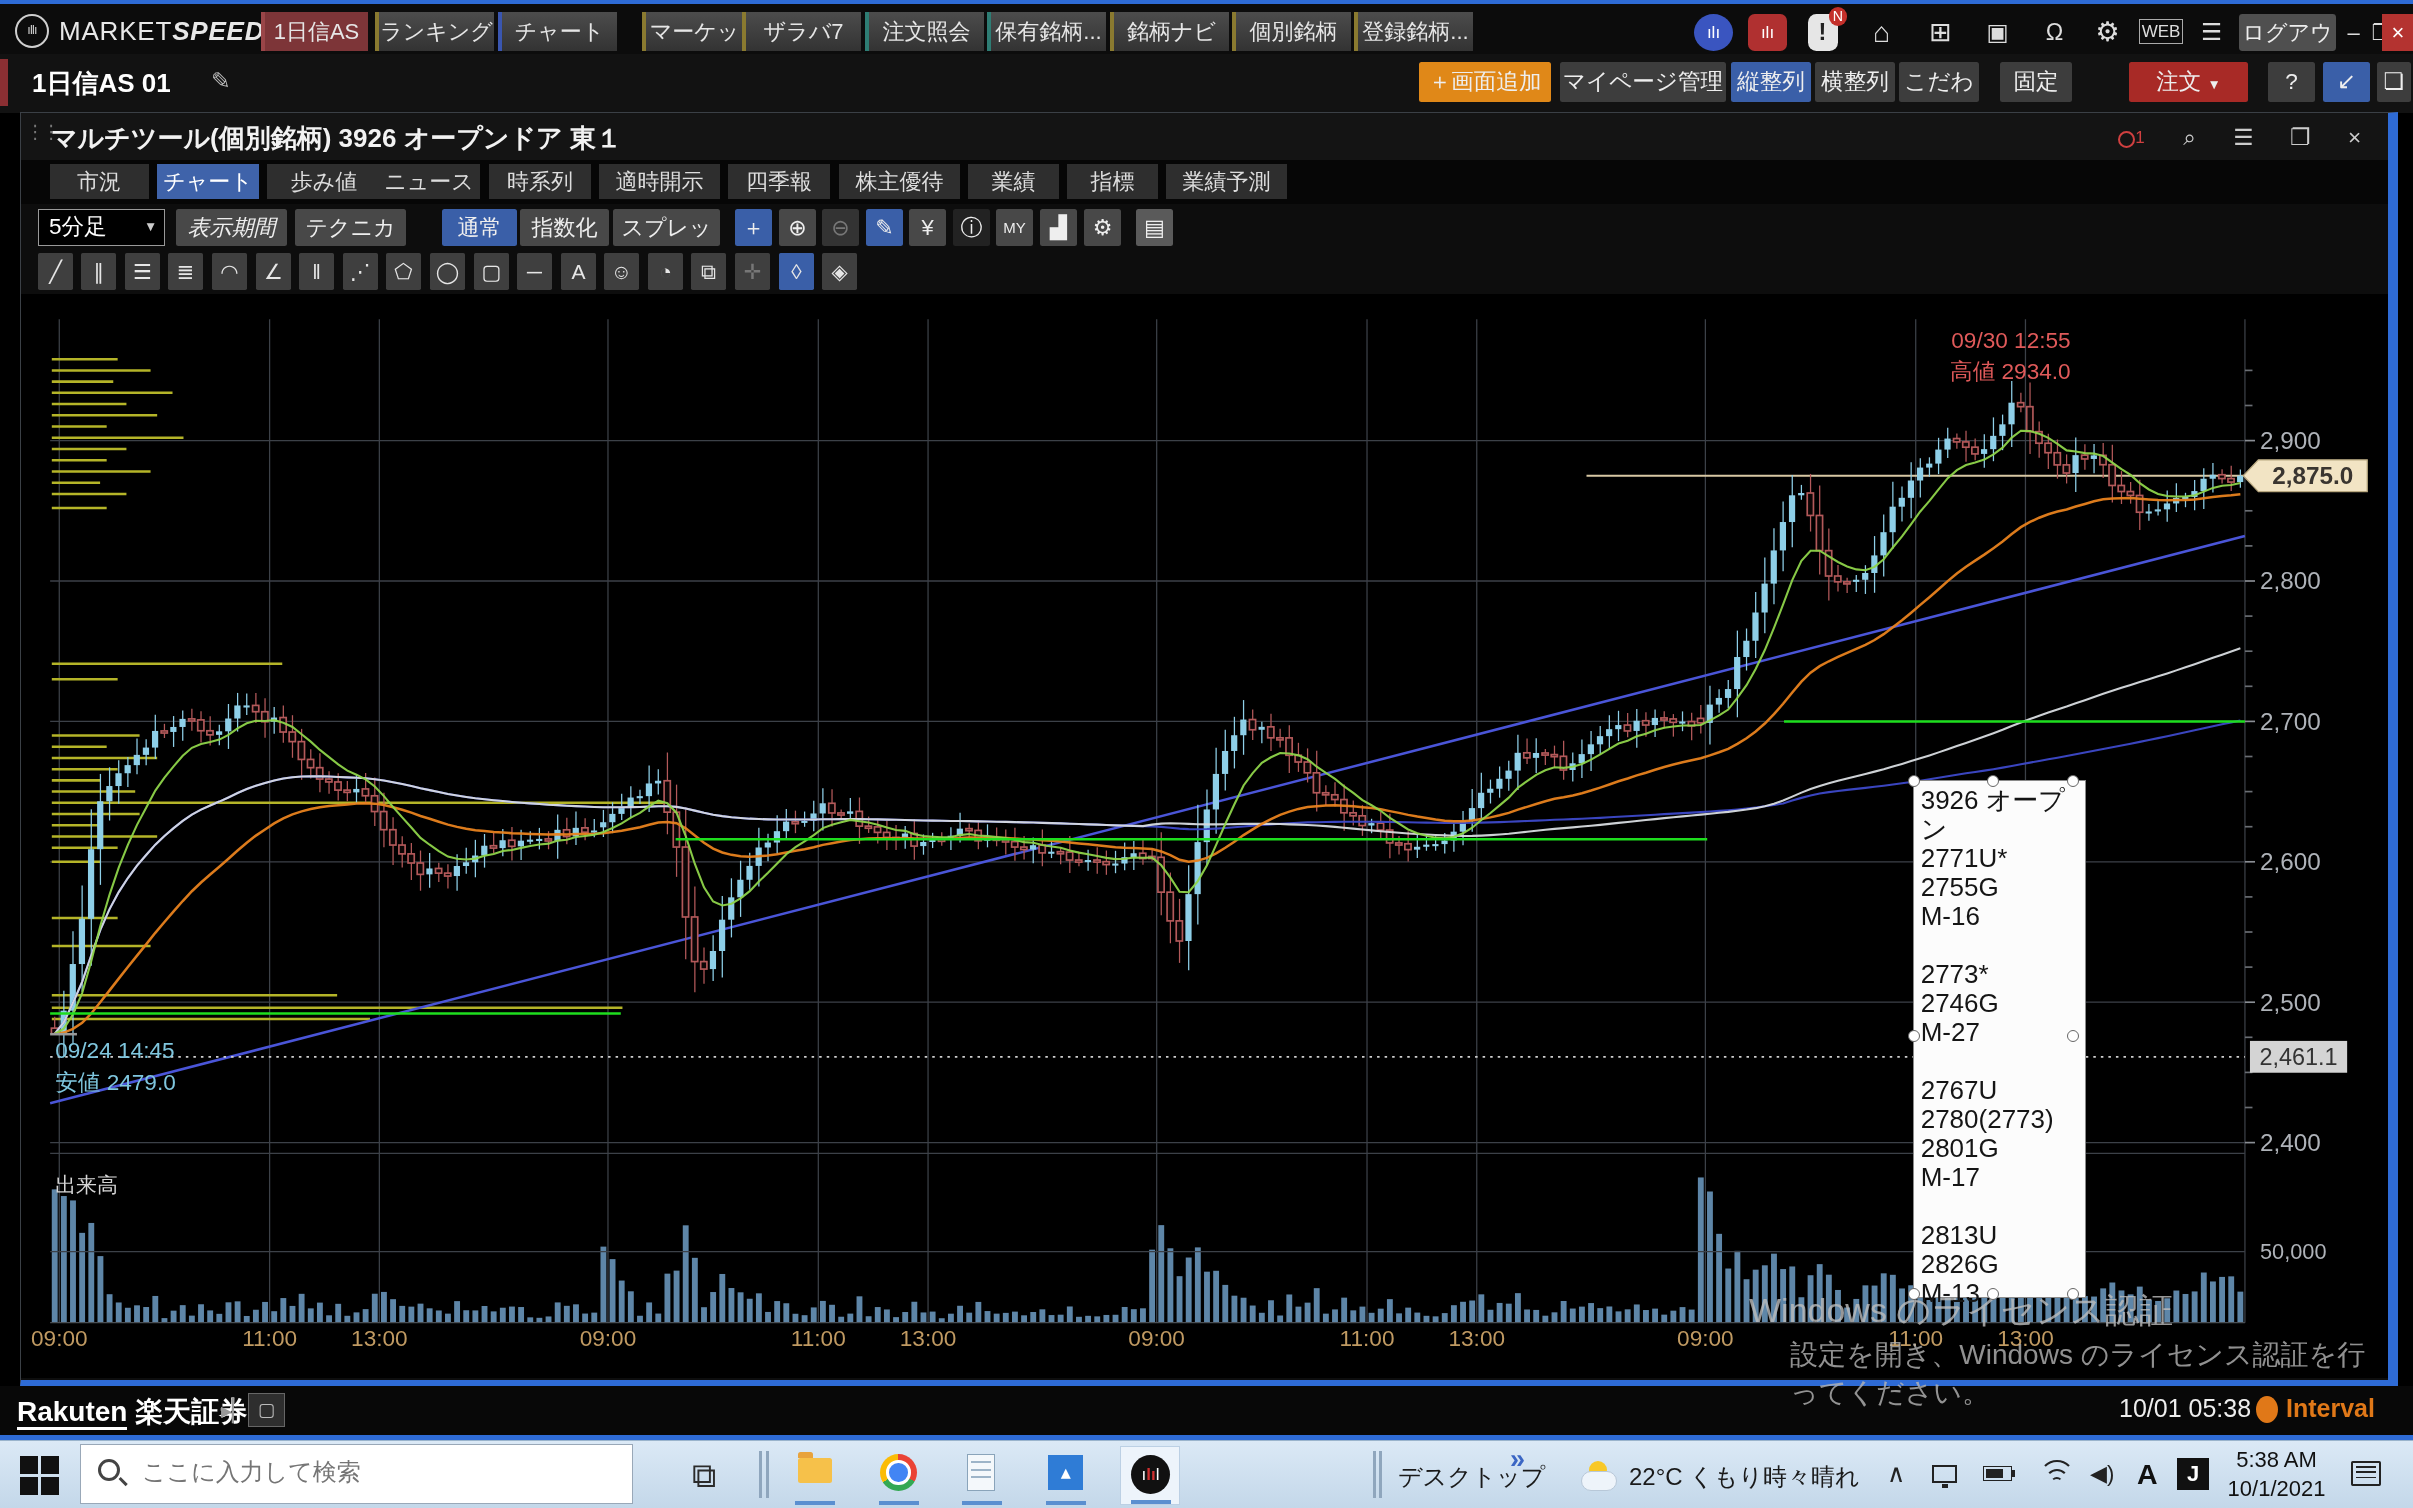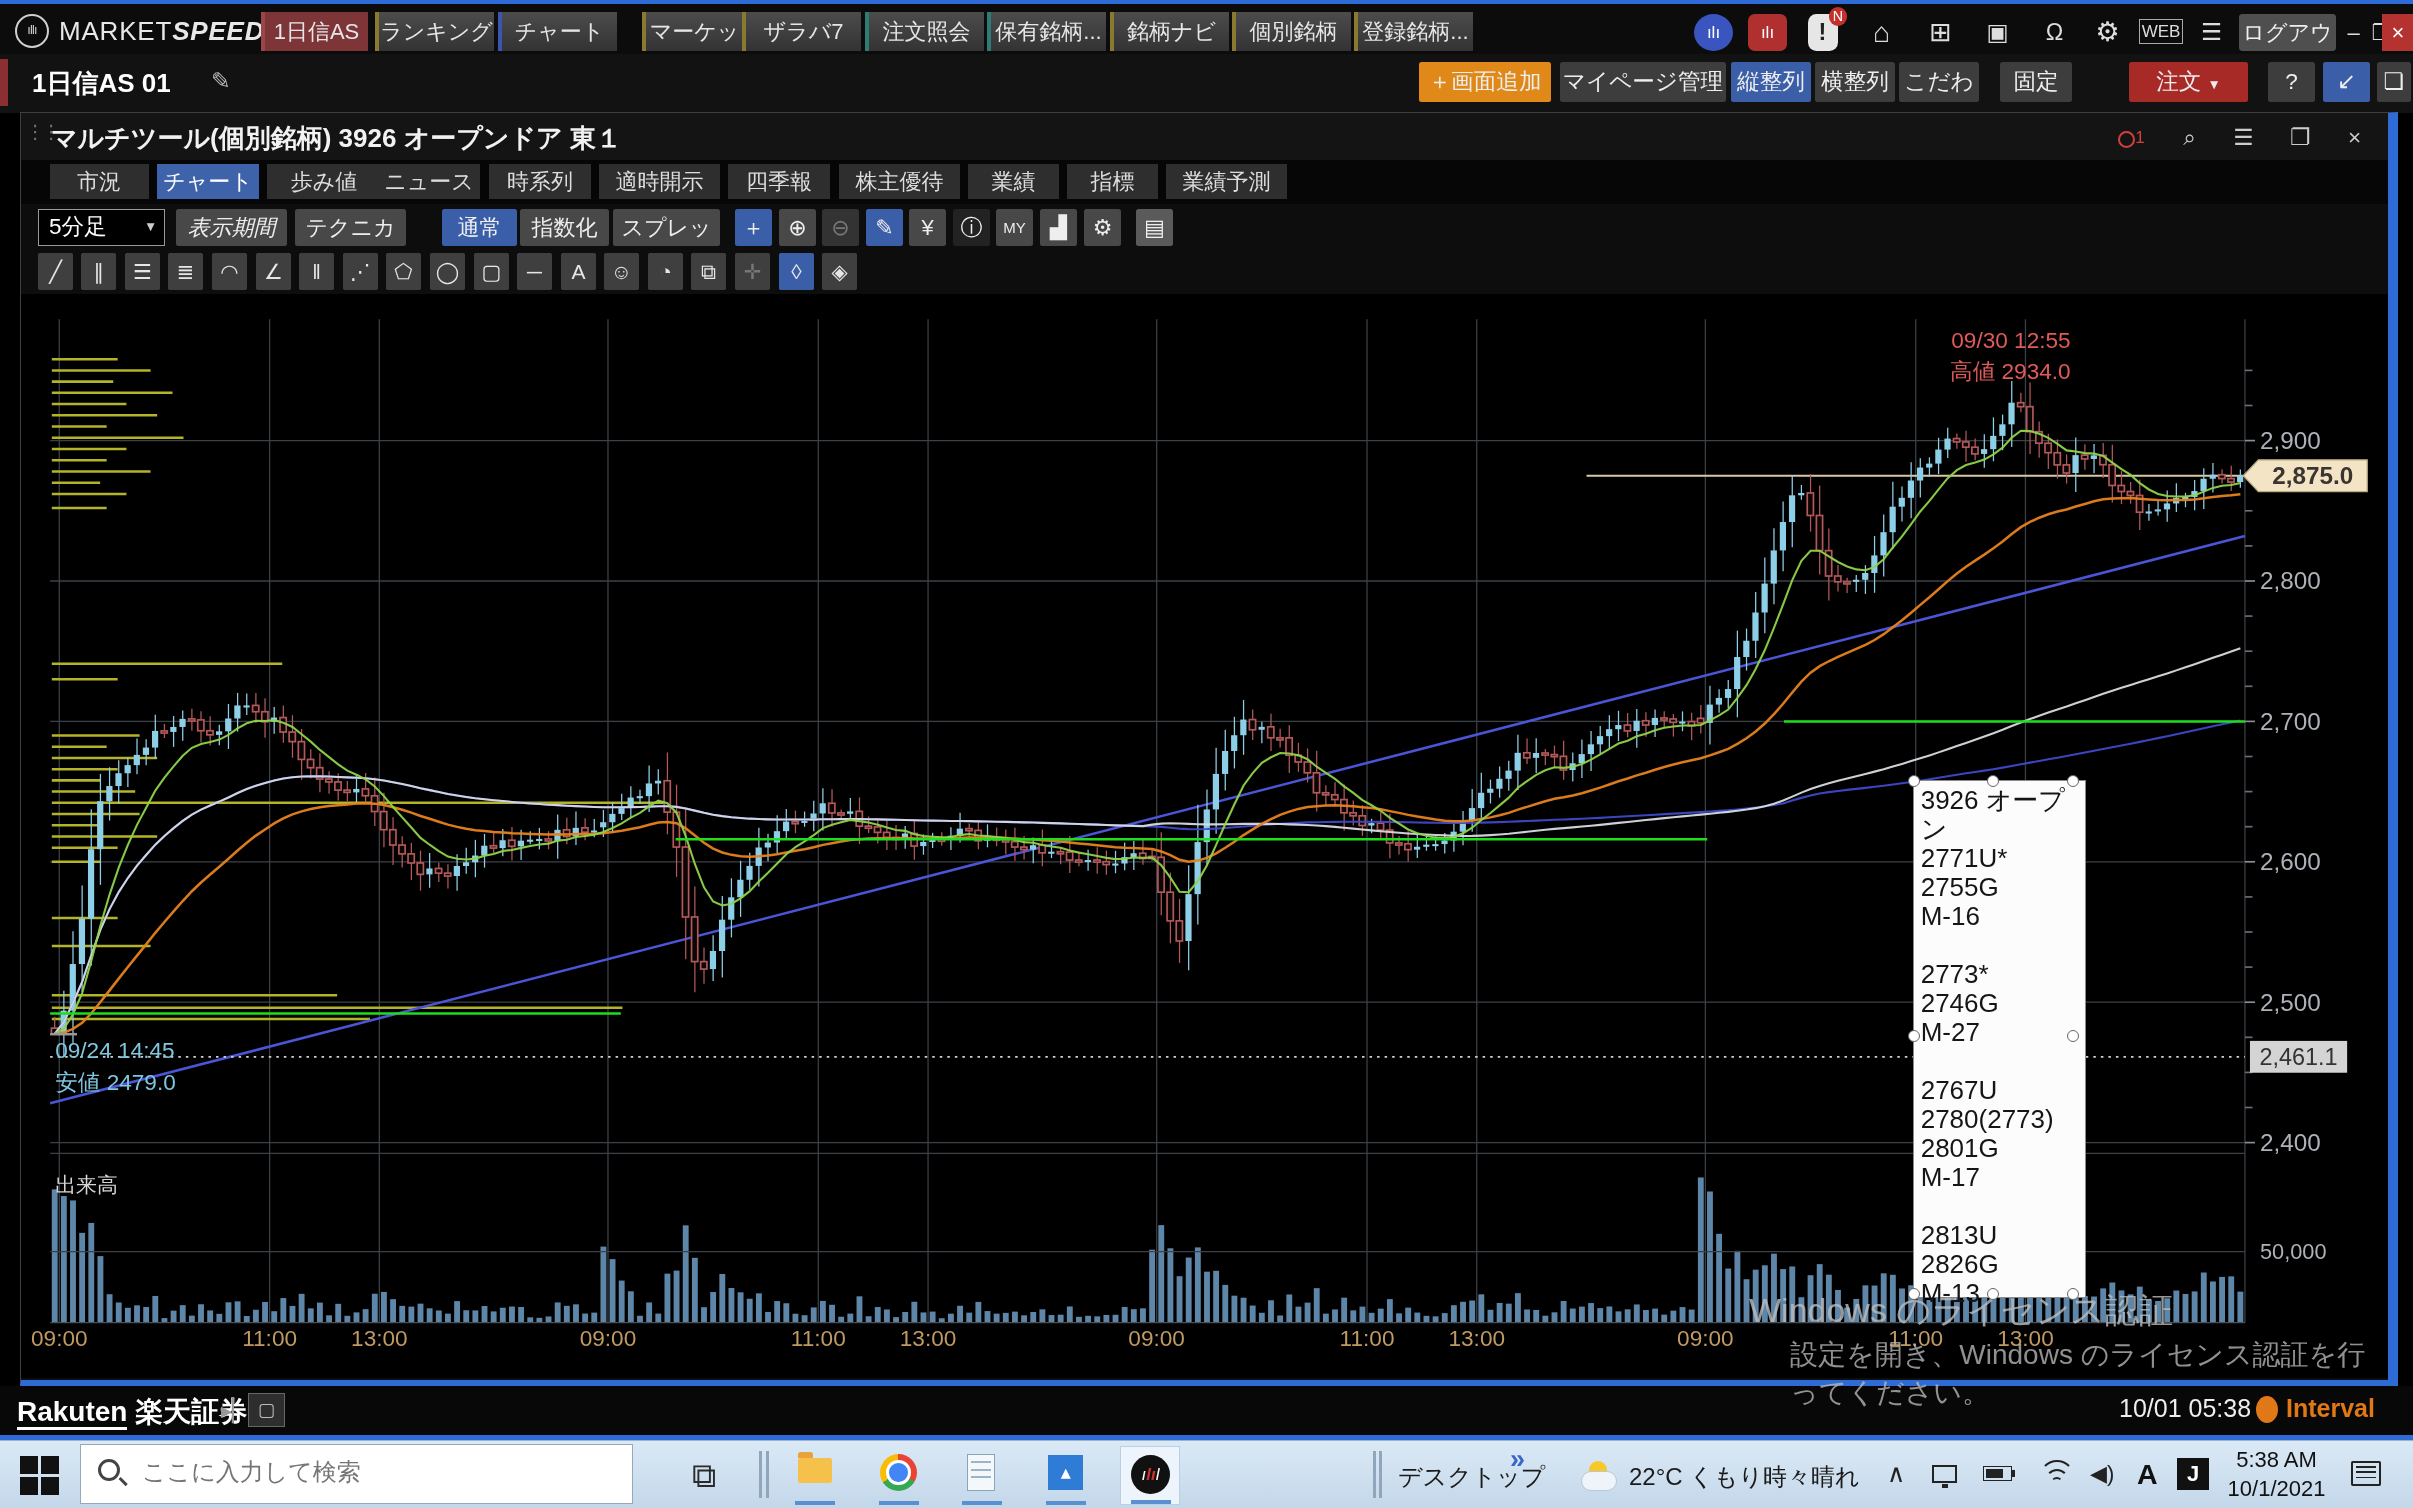--- a/index.html
+++ b/index.html
@@ -86,21 +86,21 @@
   .appico{position:absolute;top:5px;width:54px;height:59px;text-align:center;}
   .appico .runline{position:absolute;left:6.7px;bottom:0;width:40px;height:4.2px;background:#5a8fd0;}
   .appico.activeapp{background:#edf4fb;border:0.8px solid #bcd0e4;box-sizing:border-box;}
   .folder{position:absolute;left:10px;top:11.7px;width:34px;height:25px;background:#f6c14a;border-radius:2.5px;}
   .folder::before{content:"";position:absolute;left:0;top:-5.9px;width:15px;height:6.7px;background:#e8a33d;border-radius:2.5px 2.5px 0 0;}
   .chrome{position:absolute;left:8.4px;top:8.4px;width:37px;height:37px;border-radius:50%;background:conic-gradient(#ea4335 0 33%,#34a853 0 66%,#fbbc05 0 100%);}
   .chrome::after{content:"";position:absolute;left:9.2px;top:9.2px;width:18.4px;height:18.4px;background:#4285f4;border:3.4px solid #fff;border-radius:50%;box-sizing:content-box;margin:-3.4px;}
   .notepad{position:absolute;left:11.7px;top:8.4px;width:28.5px;height:37px;background:#f4f8fb;border:1.7px solid #8aa4ba;box-sizing:border-box;}
   .notepad i{display:block;height:1.7px;background:#9db4c8;margin:5.9px 3.4px 0 3.4px;}
   .photos{position:absolute;left:9.2px;top:9.2px;width:35px;height:35px;background:#2f7cd6;color:#fff;font-size:20px;line-height:35px;}
-  .mspd{position:absolute;left:10px;top:7.5px;width:39px;height:39px;background:#111;border-radius:50%;color:#fff;font-size:17px;line-height:39px;font-style:italic;}
+  .mspd{position:absolute;left:10px;top:7.5px;width:39px;height:39px;background:#111;border-radius:50%;color:#fff;font-size:17px;line-height:39px;}
   .mspd b{color:#d03030;}
   .tb-right-txt{position:absolute;top:20px;color:#1a1a1a;font-size:24px;}
   .chev{position:absolute;color:#3b66c4;font-size:27px;font-weight:bold;}
   .sun{position:absolute;left:1589px;top:20px;width:18.4px;height:18.4px;background:#f8c828;border-radius:50%;}
   .cloud{position:absolute;left:1581px;top:30px;width:34px;height:18.4px;background:#eef4fa;border:0.8px solid #b8c8d8;border-radius:10px;}
   .trayg{position:absolute;top:18.4px;color:#222;font-size:25px;}
   .monitor{position:absolute;left:1932px;top:23.5px;width:25px;height:18.4px;border:2.5px solid #222;box-sizing:border-box;}
   .monitor::after{content:"";position:absolute;left:7.5px;top:17.6px;width:6.7px;height:4.2px;background:#222;}
   .battery{position:absolute;left:1983px;top:25px;width:28.5px;height:15px;border:1.7px solid #222;box-sizing:border-box;}
   .battery::before{content:"";position:absolute;right:-4.2px;top:3.4px;width:2.5px;height:6.7px;background:#222;}

